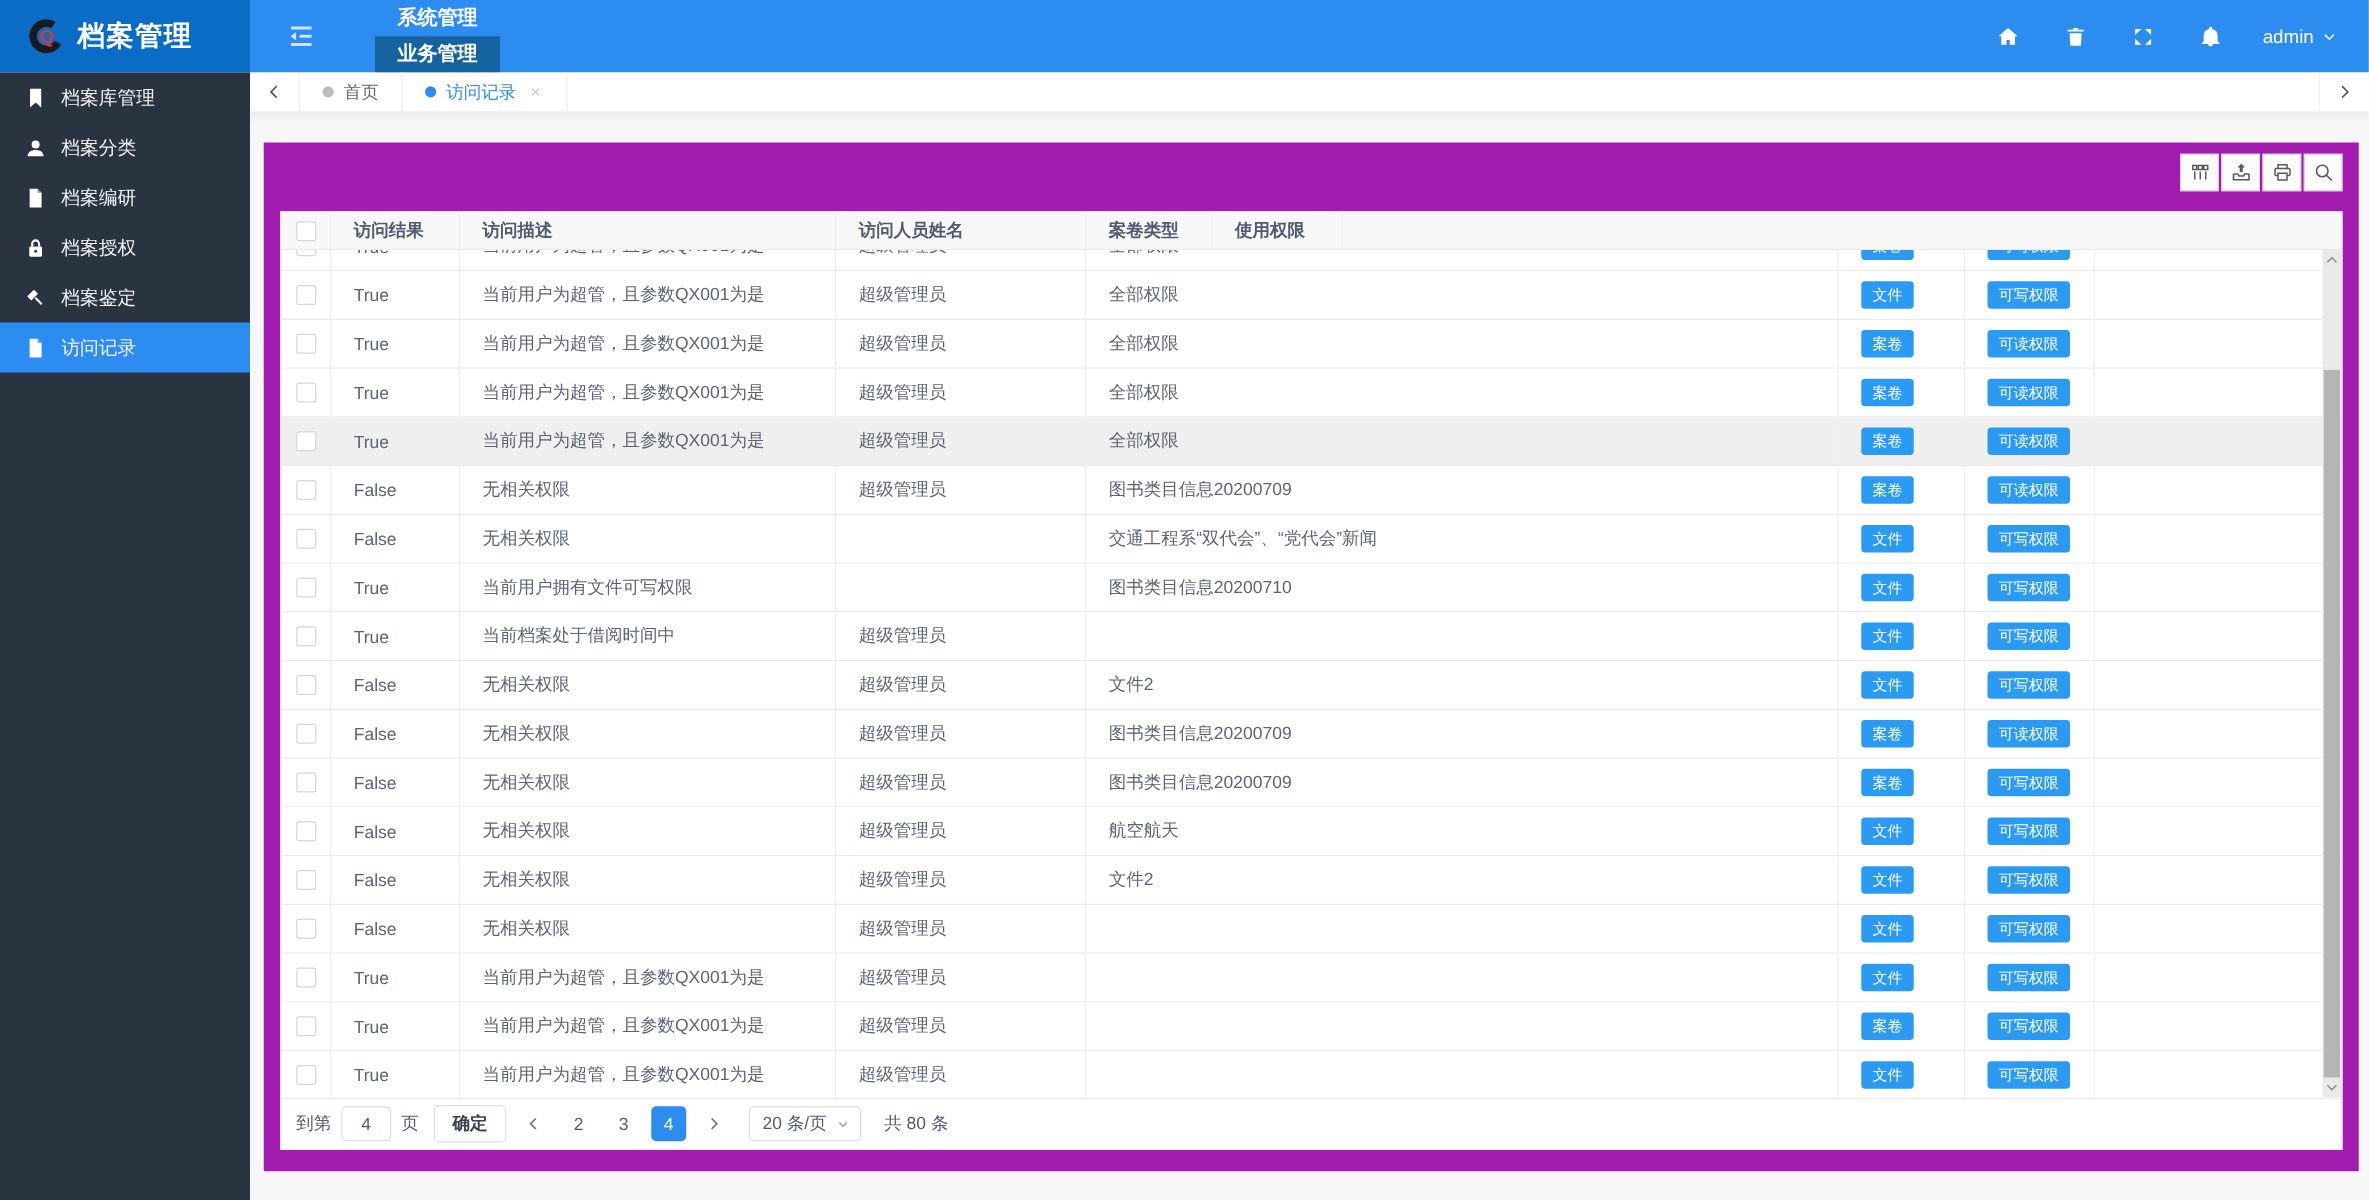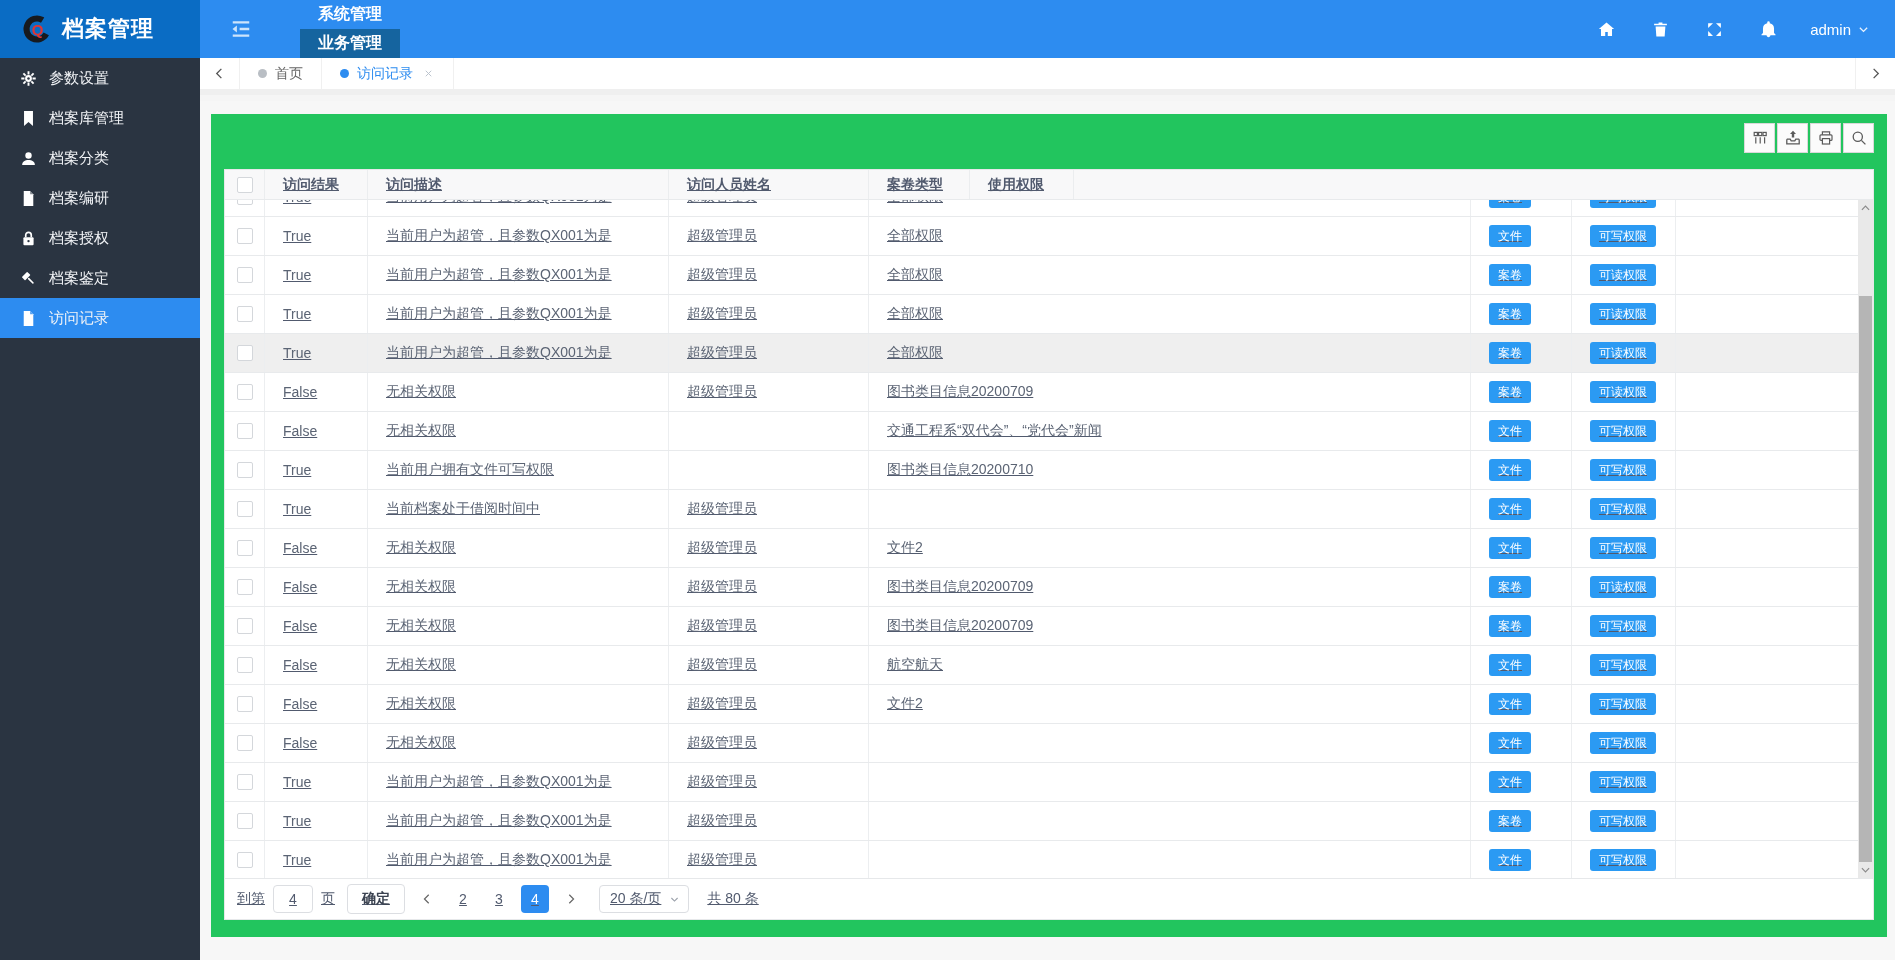--- a/index.html
+++ b/index.html
@@ -39,21 +39,21 @@
   .tab-arrow svg { width:13px; height:13px; }
   .page-tab { display:flex; align-items:center; gap:8px; padding:0 18px; font-size:14px; color:#666; border-right:1px solid #f0f0f0; cursor:pointer; }
   .page-tab .dot { width:9px; height:9px; border-radius:50%; background:#b9bec4; }
   .page-tab.active { color:#2d8cf0; }
   .page-tab.active .dot { background:#2d8cf0; }
   .page-tab .tab-close { color:#b9c2cc; font-size:14px; margin-left:2px; cursor:pointer; width:12px; height:12px; }
   .page-tab .tab-close svg { width:11px; height:11px; }
 
   
   .content { position:absolute; left:200px; top:101px; width:1695px; height:859px; background:#f7f7f7; }
-  .panel { position:absolute; left:11px; top:13px; width:1676px; height:823px; background:#22c55e;text-decoration:underline; }
+  .panel { position:absolute; left:11px; top:13px; width:1676px; height:823px; background:#a21caf; }
   .panel-toolbar { height:55px; display:flex; align-items:flex-start; justify-content:flex-end; padding:9px 13px 0 13px; gap:2px; }
   .tool-btn { width:31px; height:30px; background:#fbfbfb; border:1px solid #d9d9d9; display:flex; align-items:center; justify-content:center; cursor:pointer; color:#5a5a5a; }
   .tool-btn svg { width:16px; height:16px; }
 
   
   .table-wrap { margin:0 13px; width:1650px; background:#fff; border:1px solid #e6e8ea; }
   .thead { height:30px; background:#f8f8f9; display:flex; font-weight:bold; font-size:14px; color:#515a6e; border-bottom:1px solid #e8eaec; }
   .th { display:flex; align-items:center; padding-left:18px; border-right:1px solid #ebedef; }
   .th.filler { flex:1; border-right:none; padding:0; }
   .th.check-col { justify-content:center; padding:0; }
@@ -142,32 +142,20 @@
       </span>
     </div>
   </div>
 </div>
 
 <div class="sidebar">
   <div id="sidebar-menu">
       <div class="menu-item">
         <span class="mi-icon">
           <svg viewBox="0 0 16 16">
-            <g stroke="currentColor" stroke-width="1.8">
-              <path d="M8 1.2v3M8 11.8v3M1.2 8h3M11.8 8h3M3.2 3.2l2.1 2.1M10.7 10.7l2.1 2.1M3.2 12.8l2.1-2.1M10.7 5.3l2.1-2.1"></path>
-            </g>
-            <circle cx="8" cy="8" r="3.2" fill="currentColor"></circle>
-            <circle cx="8" cy="8" r="1.2" fill="#2a3441"></circle>
-          </svg>
-        </span>
-        <span>参数设置</span>
-      </div>
-      <div class="menu-item">
-        <span class="mi-icon">
-          <svg viewBox="0 0 16 16">
             <path fill="currentColor" d="M3.8 1h8.4v14L8 11.2 3.8 15z"></path>
           </svg>
         </span>
         <span>档案库管理</span>
       </div>
       <div class="menu-item">
         <span class="mi-icon">
           <svg viewBox="0 0 16 16">
             <circle cx="8" cy="5.2" r="3" fill="currentColor"></circle>
             <path fill="currentColor" d="M2 14.2c0-3.2 2.7-4.7 6-4.7s6 1.5 6 4.7z"></path>

